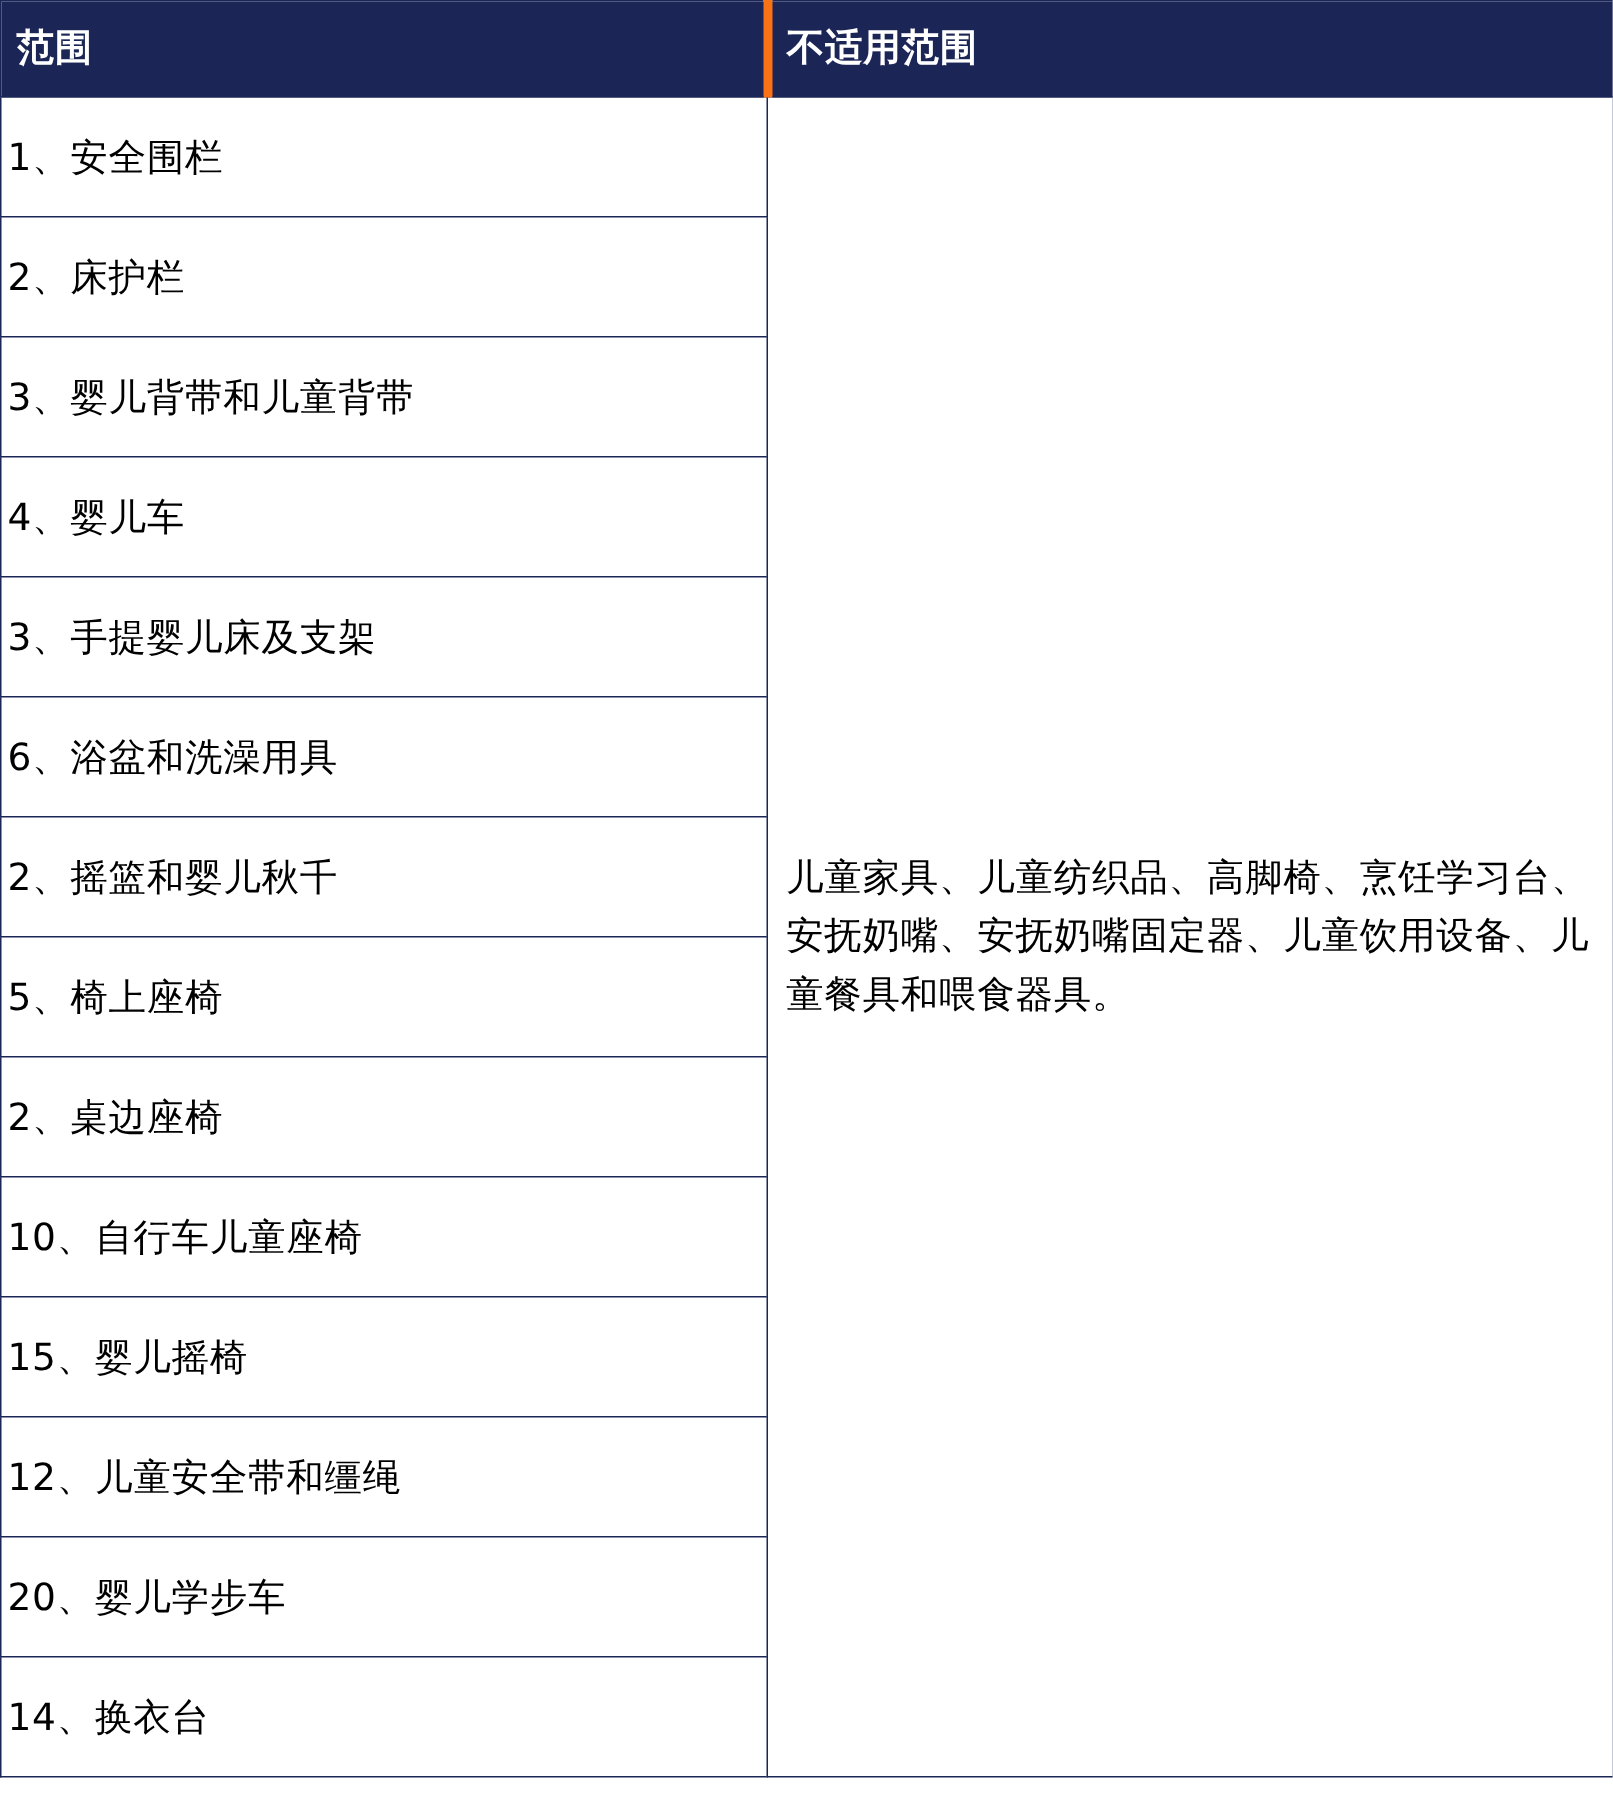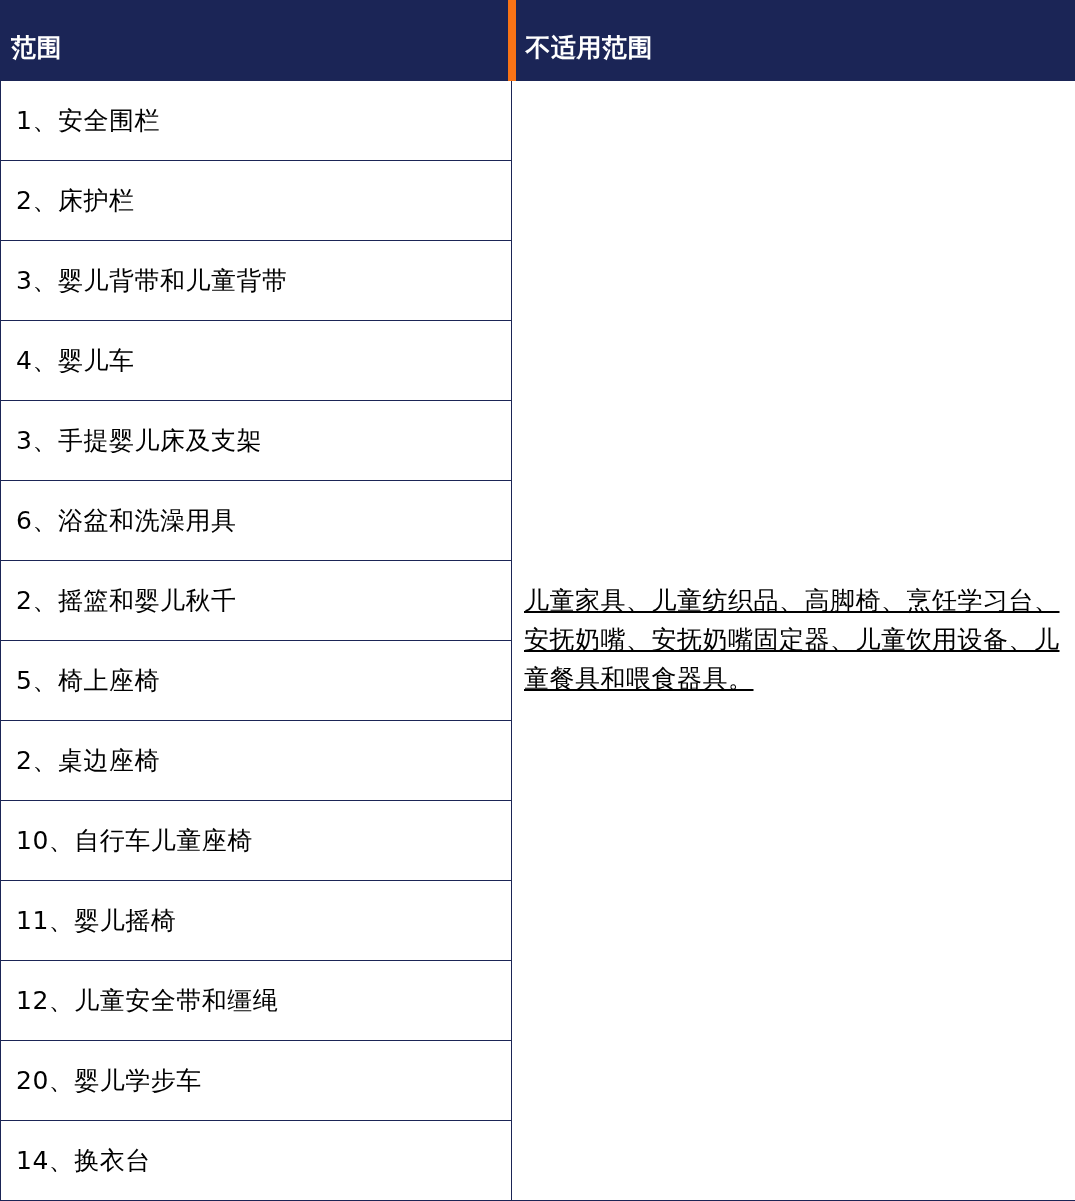--- a/index.html
+++ b/index.html
@@ -24,50 +24,49 @@
   }
   table.scope-table col.col-left { width: 511px; }
   table.scope-table col.col-right { width: 564px; }
 
   thead th {
     background: #1b2556;
     color: #ffffff;
     text-align: left;
     font-size: 25px;
     font-weight: bold;
-    padding: 30px 10px 16px 10px;
+    padding: 14px 10px 16px 10px;
     height: 48px;
     box-sizing: border-box;
     border: 1px solid #1b2556;
     vertical-align: middle;
     letter-spacing: 0.5px;
   }
   thead th.th-right {
-    border-left: 8px solid #f97316;
+    border-left: 6px solid #f97316;
   }
 
   tbody td {
     border: 1px solid #1b2556;
     font-size: 25px;
     color: #000000;
-    padding: 10px 10px 10px 15px;
+    padding: 10px 10px 10px 4px;
     height: 80px;
     box-sizing: border-box;
     vertical-align: middle;
     line-height: 1.25;
   }
   tbody td.cell-left {
     letter-spacing: 0.5px;
   }
   tbody td.cell-right {
     vertical-align: middle;
     line-height: 1.55;
     padding: 10px 12px;
     letter-spacing: 0.5px;
-    text-decoration: underline;
   }
 </style>
 </head>
 <body>
 
 <div class="table-wrap">
   <table class="scope-table">
     <colgroup>
       <col class="col-left">
       <col class="col-right">
@@ -104,21 +103,21 @@
       <tr>
         <td class="cell-left">5、椅上座椅</td>
       </tr>
       <tr>
         <td class="cell-left">2、桌边座椅</td>
       </tr>
       <tr>
         <td class="cell-left">10、自行车儿童座椅</td>
       </tr>
       <tr>
-        <td class="cell-left">11、婴儿摇椅</td>
+        <td class="cell-left">15、婴儿摇椅</td>
       </tr>
       <tr>
         <td class="cell-left">12、儿童安全带和缰绳</td>
       </tr>
       <tr>
         <td class="cell-left">20、婴儿学步车</td>
       </tr>
       <tr>
         <td class="cell-left">14、换衣台</td>
       </tr>

